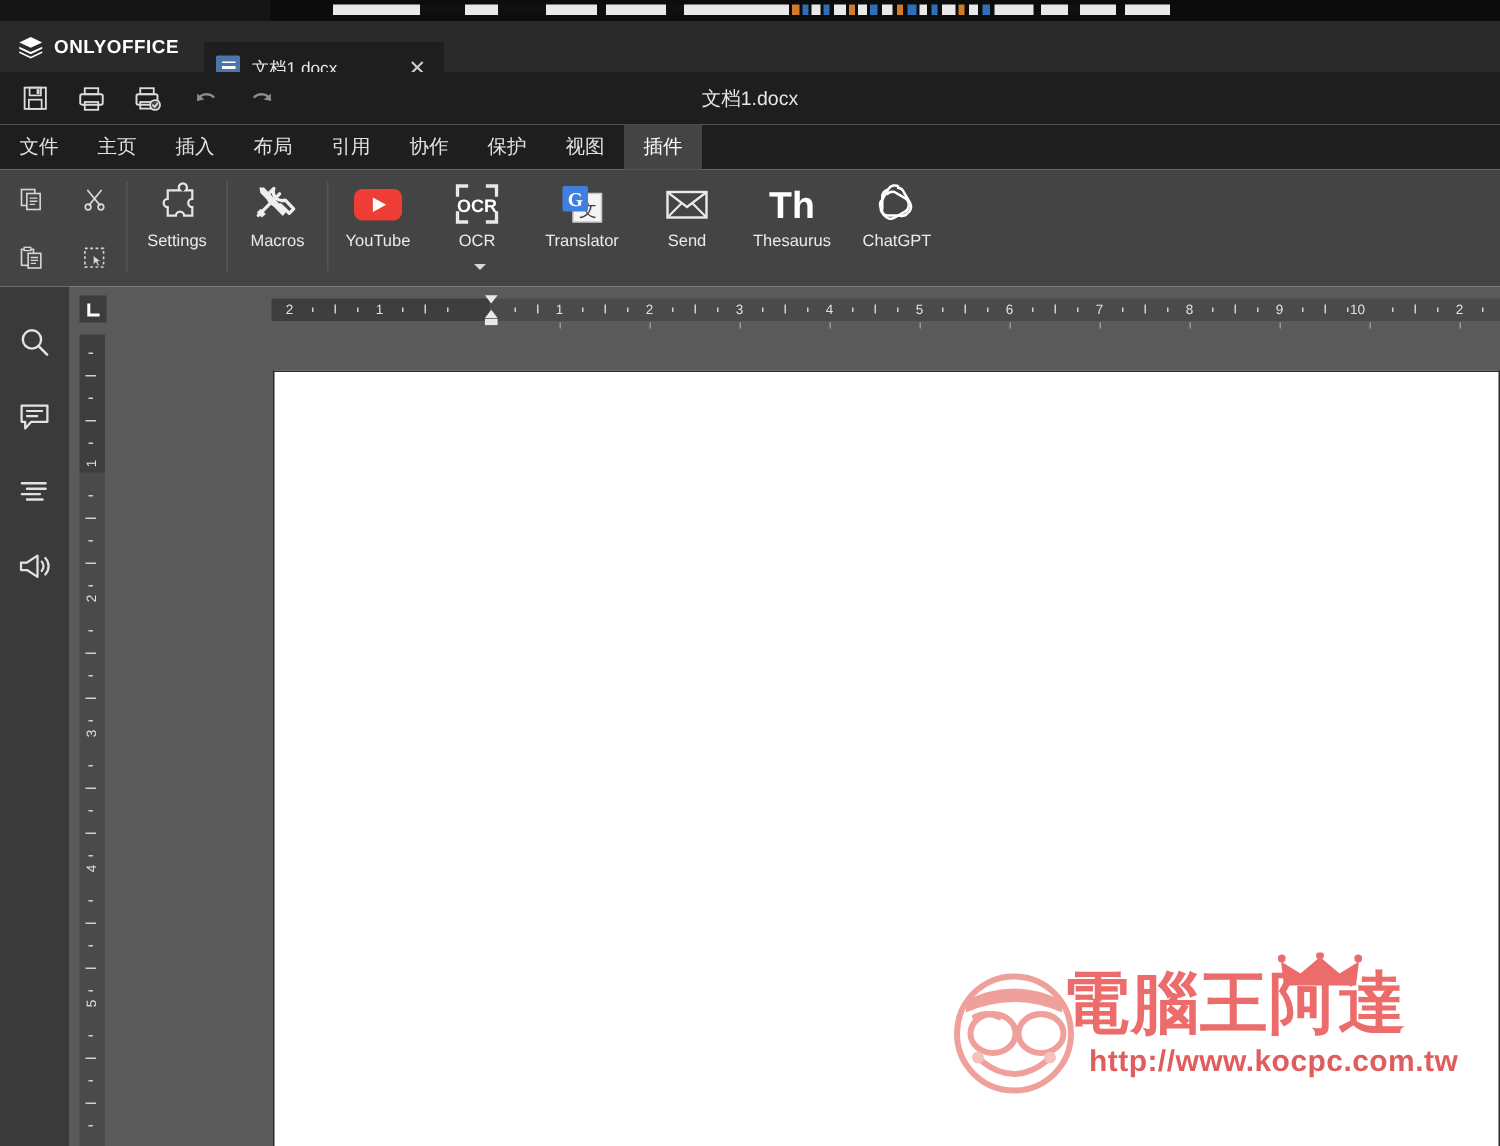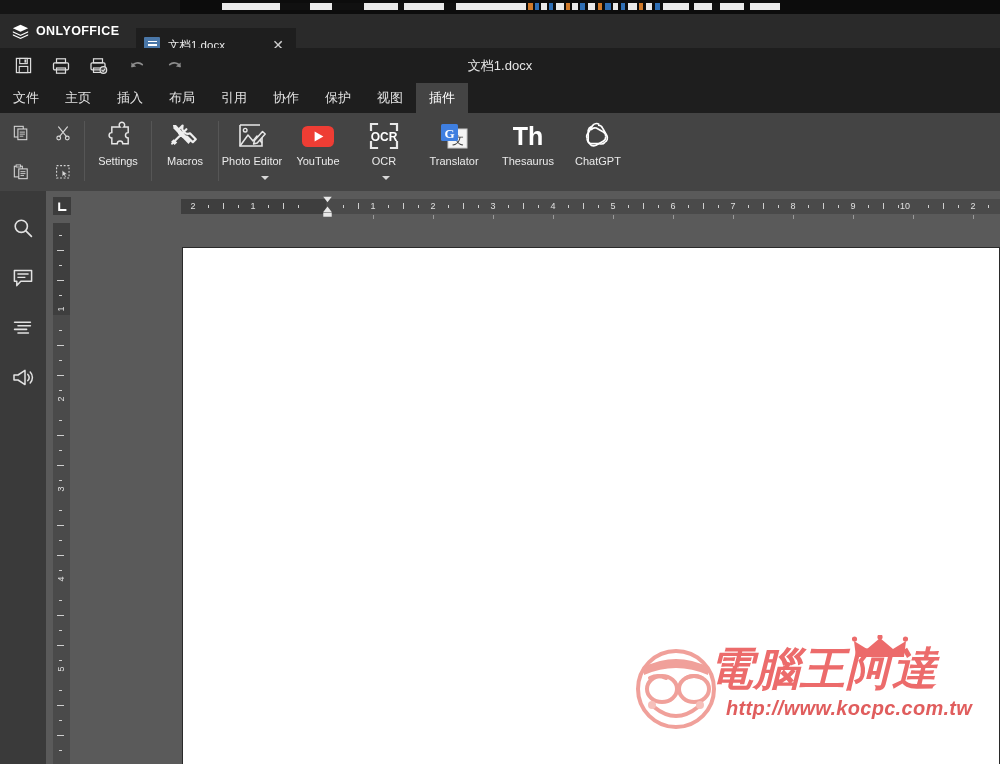--- a/index.html
+++ b/index.html
@@ -177,21 +177,20 @@
   
   .page {
     position: absolute; left: 136px; top: 56px; width: 818px; height: 517px;
     background: #ffffff; border: 1px solid #2a2a2a; border-bottom: none;
   }
 
   
   .watermark {
     position: absolute; left: 634px; top: 639px; width: 330px; height: 96px;
     pointer-events: none;
-    font-style: italic;
   }
   .wm-cjk {
     position: absolute; left: 74px; top: 2px;
     font-family: "DejaVu Sans", "Liberation Sans", sans-serif;
     font-size: 45px; font-weight: bold; color: #ec6b6b;
     letter-spacing: 1px; line-height: 56px; white-space: nowrap;
   }
   .wm-url {
     position: absolute; left: 92px; top: 58px;
     font-size: 20px; font-weight: bold; color: #e05d5d;
@@ -367,32 +366,20 @@
             <path d="M4 4 L7 4 L22 20 L19.5 23 L4.5 7.5 Z" fill="#eeeeee"></path>
             <path d="M3.2 22.6 L17.4 8.2 M13.6 4.6 a6 6 0 0 0 7.6 7.8 l5.6 5.8 -3 3 -5.8 -5.6 a6 6 0 0 1 -7.8 -7.6 z" fill="none" stroke="#eeeeee" stroke-width="2.2" stroke-linecap="round" stroke-linejoin="round"></path>
             <path d="M2.2 20.6 L5.6 24 L8.2 21.6 L4.8 18.2 Z" fill="#eeeeee"></path>
           </svg>
         </span>
         <span class="plug-label">Macros</span>
       </div>
 
       <div class="vdiv"></div>
 
-      <div class="plug">
-        <span class="plug-icon">
-          <svg width="30" height="28" viewBox="0 0 30 28">
-            <path d="M3 3 H23 M3 3 V24 H25 V15" fill="none" stroke="#e6e6e6" stroke-width="1.6"></path>
-            <path d="M3 24 L11 13 L16 19 L20 14 L25 21" fill="none" stroke="#e6e6e6" stroke-width="1.5" stroke-linejoin="round"></path>
-            <circle cx="8.2" cy="8.2" r="1.8" fill="none" stroke="#e6e6e6" stroke-width="1.4"></circle>
-            <path d="M17.5 18.5 L25.5 9.5 L28.2 12 L20.2 21 L16.6 22 Z" fill="#444" stroke="#e6e6e6" stroke-width="1.5" stroke-linejoin="round"></path>
-          </svg>
-        </span>
-        <span class="plug-label">Photo Editor</span>
-        <span class="caret" style="position:absolute;left:42px;top:62px"></span>
-      </div>
 
       <div class="plug">
         <span class="plug-icon">
           <svg width="34" height="25" viewBox="0 0 34 25">
             <rect x="1" y="2" width="32" height="21" rx="5.5" fill="#ee3d34"></rect>
             <path d="M13.6 7.6 L22.4 12.5 L13.6 17.4 Z" fill="#ffffff"></path>
           </svg>
         </span>
         <span class="plug-label">YouTube</span>
       </div>
@@ -413,20 +400,30 @@
           <svg width="30" height="27" viewBox="0 0 30 27">
             <rect x="9" y="6" width="19" height="19" fill="#f4f4f4" stroke="#c9c9c9" stroke-width="1"></rect>
             <text x="19" y="21" text-anchor="middle" font-family="DejaVu Sans, sans-serif" font-size="12" fill="#3b3b3b">文</text>
             <rect x="2" y="1" width="17" height="17" rx="1.5" fill="#3f7fe0"></rect>
             <text x="10.5" y="14.6" text-anchor="middle" font-family="Liberation Serif, serif" font-size="13" font-weight="bold" fill="#ffffff">G</text>
           </svg>
         </span>
         <span class="plug-label">Translator</span>
       </div>
 
+      <div class="plug">
+        <span class="plug-icon">
+          <svg width="30" height="24" viewBox="0 0 30 24">
+            <rect x="2" y="4" width="26" height="17" fill="none" stroke="#eaeaea" stroke-width="1.6"></rect>
+            <path d="M2.6 4.6 L15 14 L27.4 4.6" fill="none" stroke="#eaeaea" stroke-width="1.6"></path>
+            <path d="M2.6 20.4 L11.2 11.6 M27.4 20.4 L18.8 11.6" fill="none" stroke="#eaeaea" stroke-width="1.4"></path>
+          </svg>
+        </span>
+        <span class="plug-label">Send</span>
+      </div>
 
       <div class="plug wide">
         <span class="plug-icon">
           <svg width="42" height="28" viewBox="0 0 42 28">
             <text x="21" y="23" text-anchor="middle" font-family="Liberation Sans, sans-serif" font-size="25" font-weight="bold" fill="#ffffff">Th</text>
           </svg>
         </span>
         <span class="plug-label">Thesaurus</span>
       </div>
 

